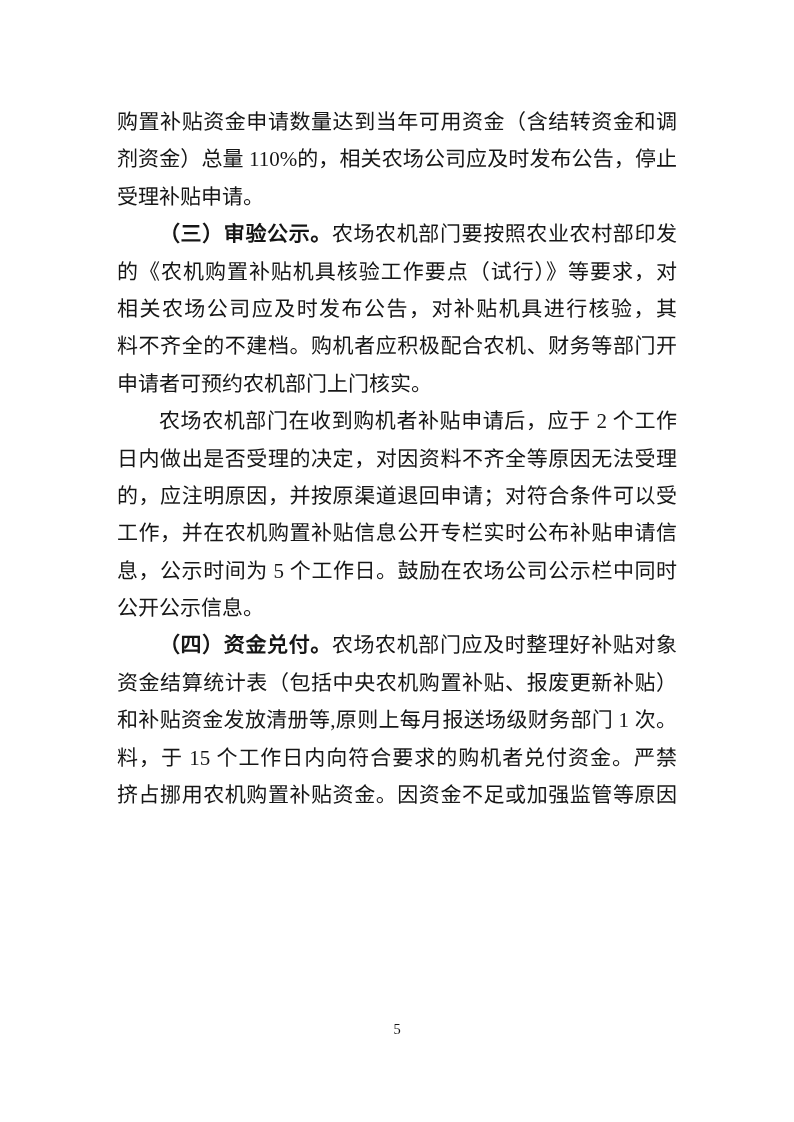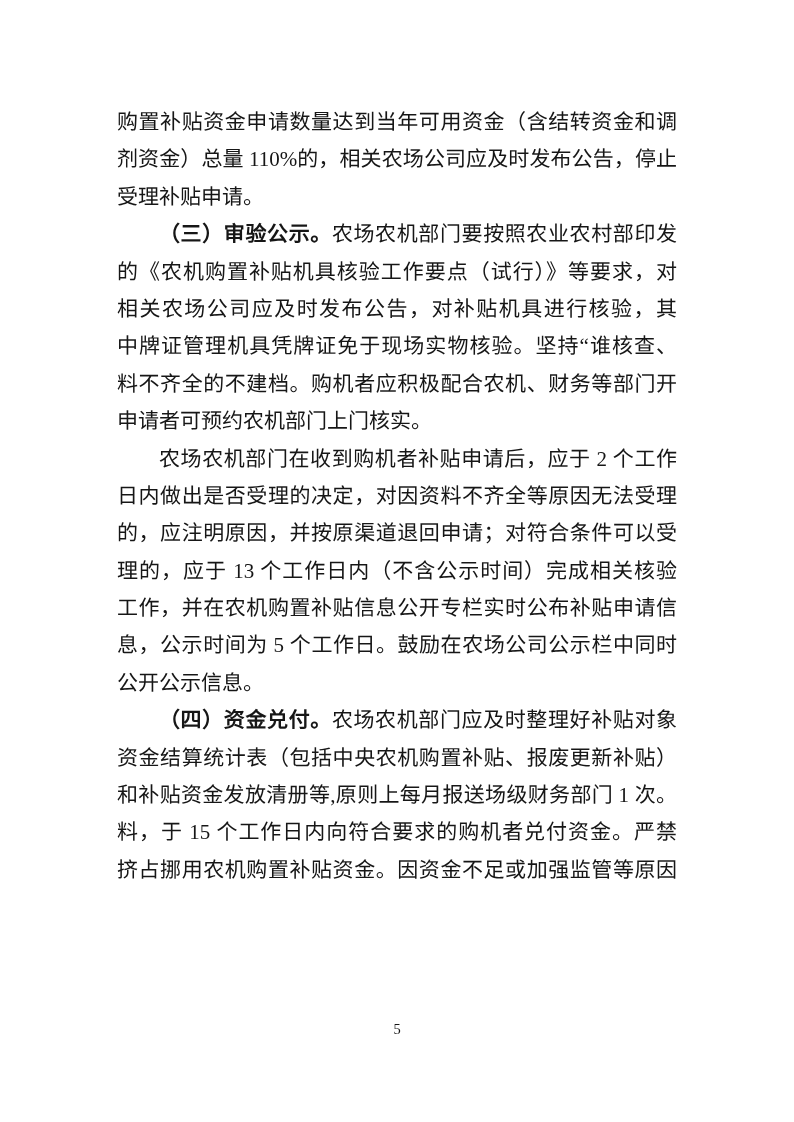--- a/index.html
+++ b/index.html
@@ -64,29 +64,27 @@
   <div class="content" id="doc-content">
       <div class="para">
         <div class="line"><span>购置补贴资金申请数量达到当年可用资金（含结转资金和调</span></div>
         <div class="line"><span>剂资金）总量 110%的，相关农场公司应及时发布公告，停止</span></div>
         <div class="line last"><span>受理补贴申请。</span></div>
       </div>
       <div class="para">
         <div class="line indent"><b>（三）审验公示。</b><span>农场农机部门要按照农业农村部印发</span></div>
         <div class="line"><span>的《农机购置补贴机具核验工作要点（试行）》等要求，对</span></div>
         <div class="line"><span>相关农场公司应及时发布公告，对补贴机具进行核验，其</span></div>
-        <div class="line"><span>中牌证管理机具凭牌证免于现场实物核验。坚持“谁核查、</span></div>
         <div class="line"><span>料不齐全的不建档。购机者应积极配合农机、财务等部门开</span></div>
         <div class="line last"><span>申请者可预约农机部门上门核实。</span></div>
       </div>
       <div class="para">
         <div class="line indent"><span>农场农机部门在收到购机者补贴申请后，应于 2 个工作</span></div>
         <div class="line"><span>日内做出是否受理的决定，对因资料不齐全等原因无法受理</span></div>
         <div class="line"><span>的，应注明原因，并按原渠道退回申请；对符合条件可以受</span></div>
-        <div class="line"><span>理的，应于 13 个工作日内（不含公示时间）完成相关核验</span></div>
         <div class="line"><span>工作，并在农机购置补贴信息公开专栏实时公布补贴申请信</span></div>
         <div class="line"><span>息，公示时间为 5 个工作日。鼓励在农场公司公示栏中同时</span></div>
         <div class="line last"><span>公开公示信息。</span></div>
       </div>
       <div class="para">
         <div class="line indent"><b>（四）资金兑付。</b><span>农场农机部门应及时整理好补贴对象</span></div>
         <div class="line"><span>资金结算统计表（包括中央农机购置补贴、报废更新补贴）</span></div>
         <div class="line"><span>和补贴资金发放清册等,原则上每月报送场级财务部门 1 次。</span></div>
         <div class="line"><span>料，于 15 个工作日内向符合要求的购机者兑付资金。严禁</span></div>
         <div class="line"><span>挤占挪用农机购置补贴资金。因资金不足或加强监管等原因</span></div>

